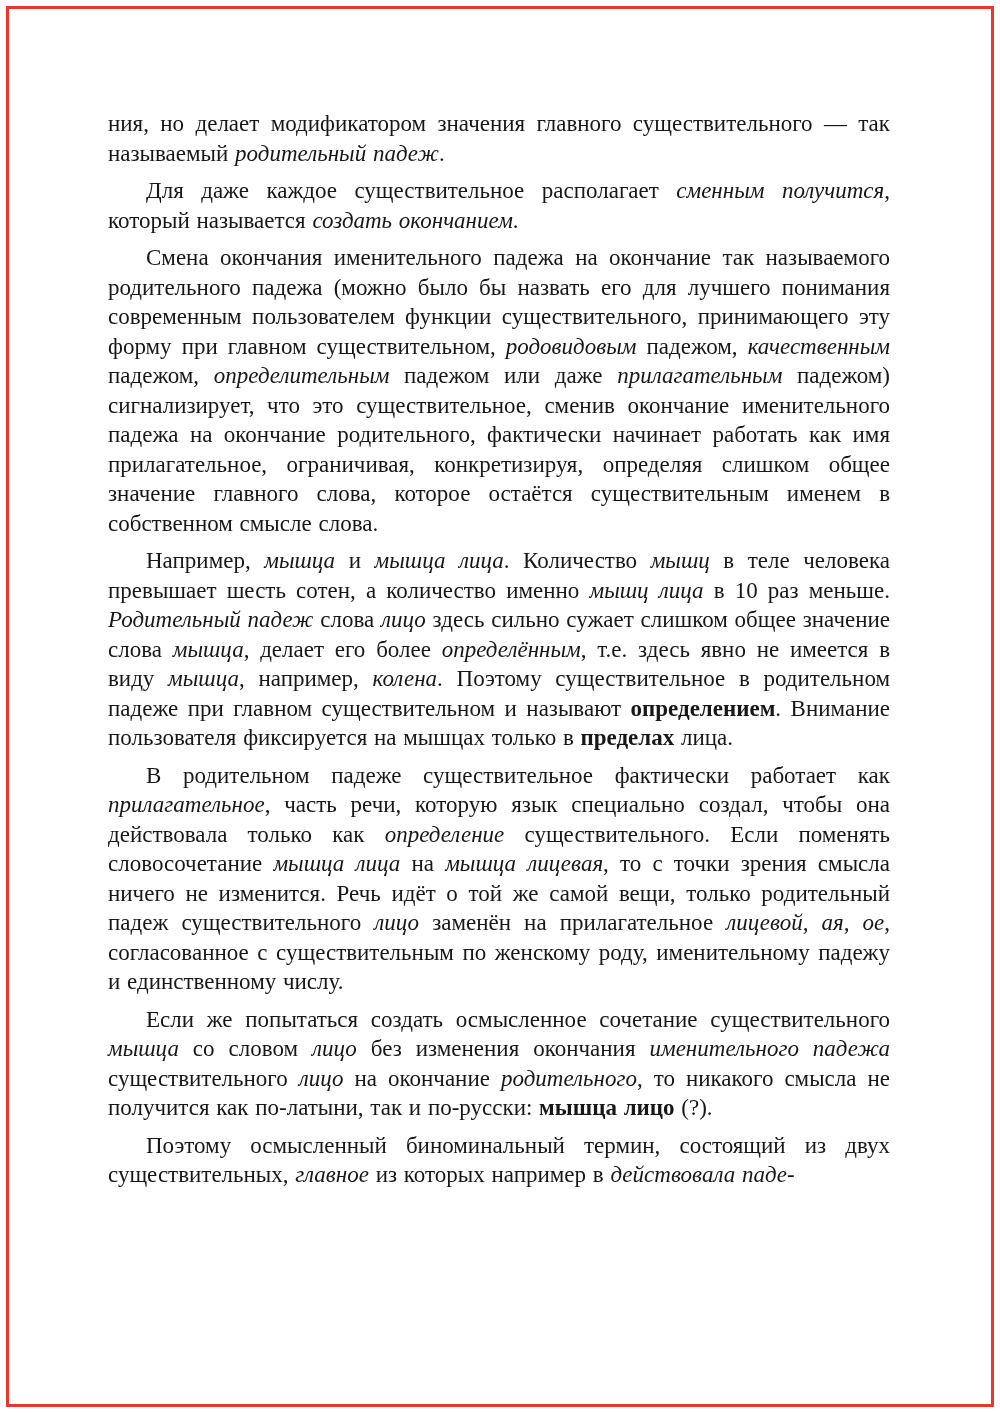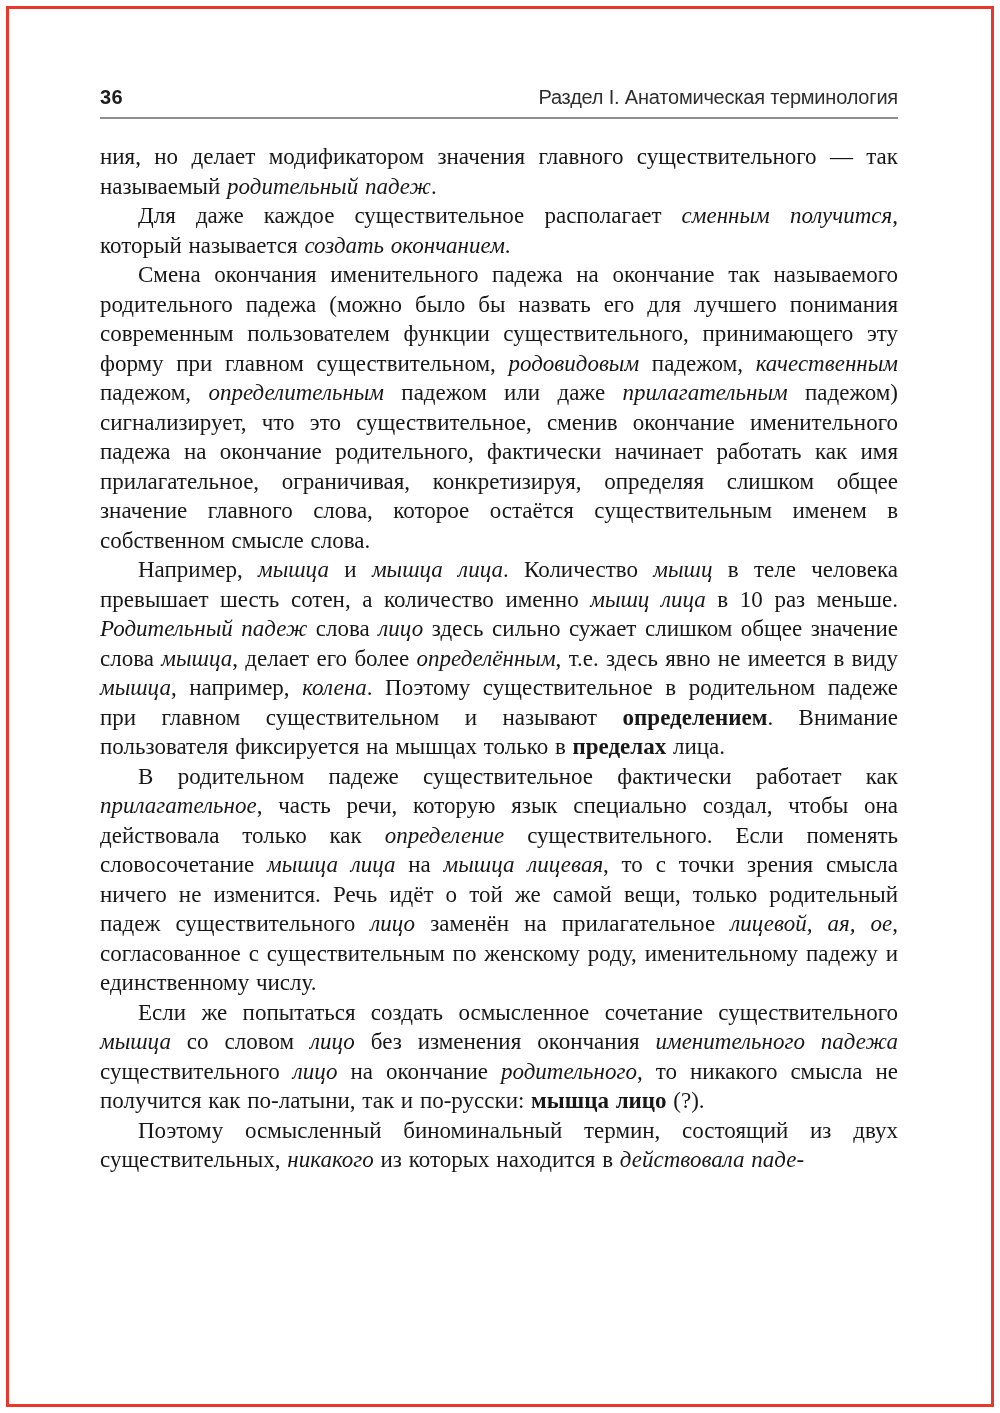--- a/index.html
+++ b/index.html
@@ -47,42 +47,38 @@
     letter-spacing: -0.2px;
   }
   .body-text {
     margin-top: 23px;
     font-size: 23px;
     line-height: 29.5px;
     color: #171717;
     text-align: justify;
   }
   .para {
-    margin: 0;
+    margin: 8px;
     word-spacing: 1px;
   }
   .para.ind {
     text-indent: 38px;
   }
   .n  { font-style: normal; }
   .i  { font-style: italic; }
   .bi { font-weight: bold; }
 </style>
 </head>
 <body>
 
 <div class="page-border"></div>
 
 <div class="page-inner">
-  <div class="running-head">
-    <span class="page-num">36</span>
-    <span class="head-title">Раздел I. Анатомическая терминология</span>
-  </div>
   <div class="body-text">
       <p class="para"><span class="n">ния, но делает модификатором значения главного существительного — так называемый </span><span class="i">родительный падеж</span><span class="n">.</span></p>
       <p class="para ind"><span class="n">Для даже каждое существительное располагает </span><span class="i">сменным получится</span><span class="n">, который называется </span><span class="i">создать окончанием</span><span class="n">.</span></p>
       <p class="para ind"><span class="n">Смена окончания именительного падежа на окончание так называемого родительного падежа (можно было бы назвать его для лучшего понимания современным пользователем функции существительного, принимающего эту форму при главном существительном, </span><span class="i">родовидовым</span><span class="n"> падежом, </span><span class="i">качественным</span><span class="n"> падежом, </span><span class="i">определительным</span><span class="n"> падежом или даже </span><span class="i">прилагательным</span><span class="n"> падежом) сигнализирует, что это существительное, сменив окончание именительного падежа на окончание родительного, фактически начинает работать как имя прилагательное, ограничивая, конкретизируя, определяя слишком общее значение главного слова, которое остаётся существительным именем в собственном смысле слова.</span></p>
       <p class="para ind"><span class="n">Например, </span><span class="i">мышца</span><span class="n"> и </span><span class="i">мышца лица</span><span class="n">. Количество </span><span class="i">мышц</span><span class="n"> в теле человека превышает шесть сотен, а количество именно </span><span class="i">мышц лица</span><span class="n"> в 10 раз меньше. </span><span class="i">Родительный падеж</span><span class="n"> слова </span><span class="i">лицо</span><span class="n"> здесь сильно сужает слишком общее значение слова </span><span class="i">мышца</span><span class="n">, делает его более </span><span class="i">определённым</span><span class="n">, т.е. здесь явно не имеется в виду </span><span class="i">мышца</span><span class="n">, например, </span><span class="i">колена</span><span class="n">. Поэтому существительное в родительном падеже при главном существительном и называют </span><span class="bi">определением</span><span class="n">. Внимание пользователя фиксируется на мышцах только в </span><span class="bi">пределах</span><span class="n"> лица.</span></p>
       <p class="para ind"><span class="n">В родительном падеже существительное фактически работает как </span><span class="i">прилагательное</span><span class="n">, часть речи, которую язык специально создал, чтобы она действовала только как </span><span class="i">определение</span><span class="n"> существительного. Если поменять словосочетание </span><span class="i">мышца лица</span><span class="n"> на </span><span class="i">мышца лицевая</span><span class="n">, то с точки зрения смысла ничего не изменится. Речь идёт о той же самой вещи, только родительный падеж существительного </span><span class="i">лицо</span><span class="n"> заменён на прилагательное </span><span class="i">лицевой, ая, ое</span><span class="n">, согласованное с существительным по женскому роду, именительному падежу и единственному числу.</span></p>
       <p class="para ind"><span class="n">Если же попытаться создать осмысленное сочетание существительного </span><span class="i">мышца</span><span class="n"> со словом </span><span class="i">лицо</span><span class="n"> без изменения окончания </span><span class="i">именительного падежа</span><span class="n"> существительного </span><span class="i">лицо</span><span class="n"> на окончание </span><span class="i">родительного</span><span class="n">, то никакого смысла не получится как по-латыни, так и по-русски: </span><span class="bi">мышца лицо</span><span class="n"> (?).</span></p>
-      <p class="para ind"><span class="n">Поэтому осмысленный биноминальный термин, состоящий из двух существительных, </span><span class="i">никакого</span><span class="n"> из которых находится в </span><span class="i">действовала паде-</span></p>
+      <p class="para ind"><span class="n">Поэтому осмысленный биноминальный термин, состоящий из двух существительных, </span><span class="i">главное</span><span class="n"> из которых например в </span><span class="i">действовала паде-</span></p>
     </div>
 </div>
 
 </body></html>

